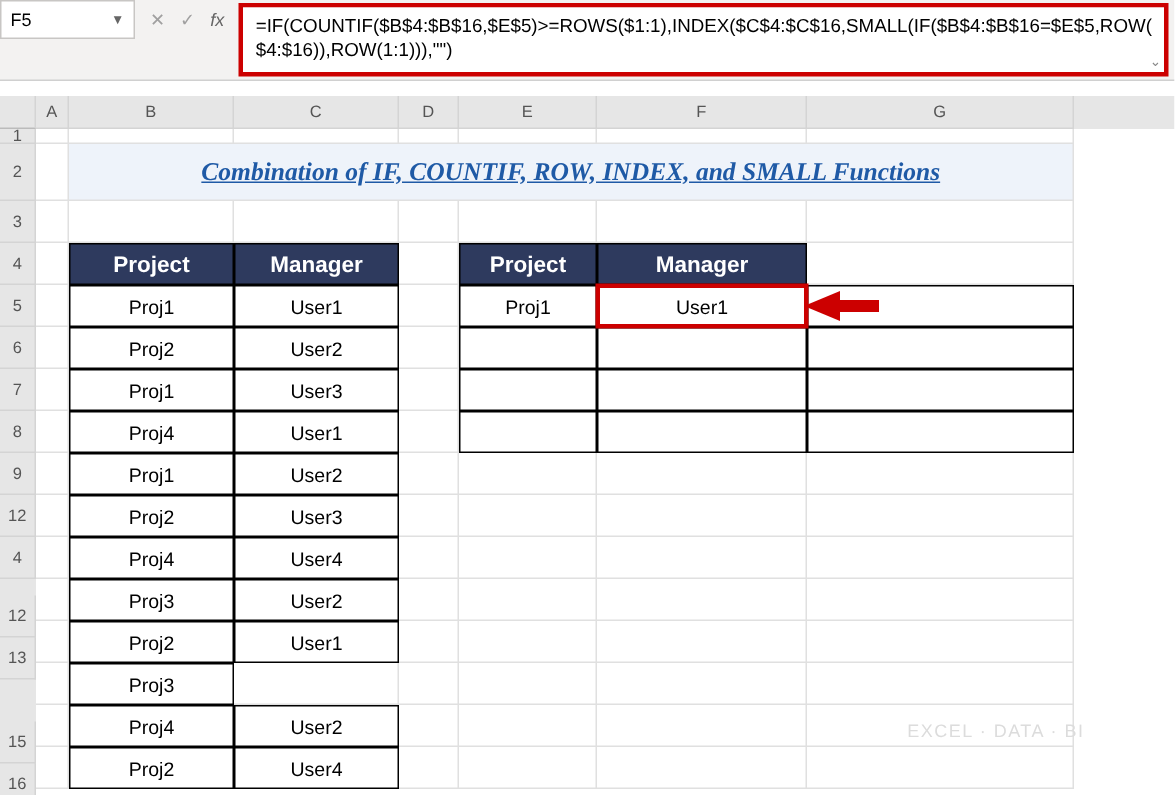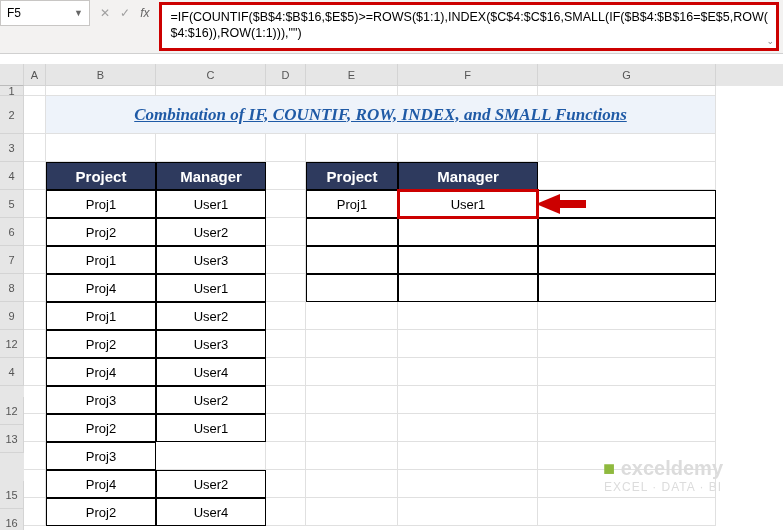--- a/index.html
+++ b/index.html
@@ -386,15 +386,14 @@
         <div class="gcell data-cell" style="left: 282px; top: 188px; width: 92px; height: 28px;"></div>
         <div class="gcell data-cell" style="left: 374px; top: 188px; width: 140px; height: 28px;"></div>
         <div class="gcell data-cell" style="left: 514px; top: 188px; width: 178px; height: 28px;"></div>
         <div class="arrow-left" style="left: 512px; top: 108px;"></div>
         <div class="arrow-body" style="left: 534px; top: 114px; width: 28px;"></div>
       </div>
   </div>
 </div>
 
 <div class="watermark">
-  <div class="logo"><span class="dot">■</span> <span>exceldemy</span></div>
   <div>EXCEL · DATA · BI</div>
 </div>
 
 </body></html>

